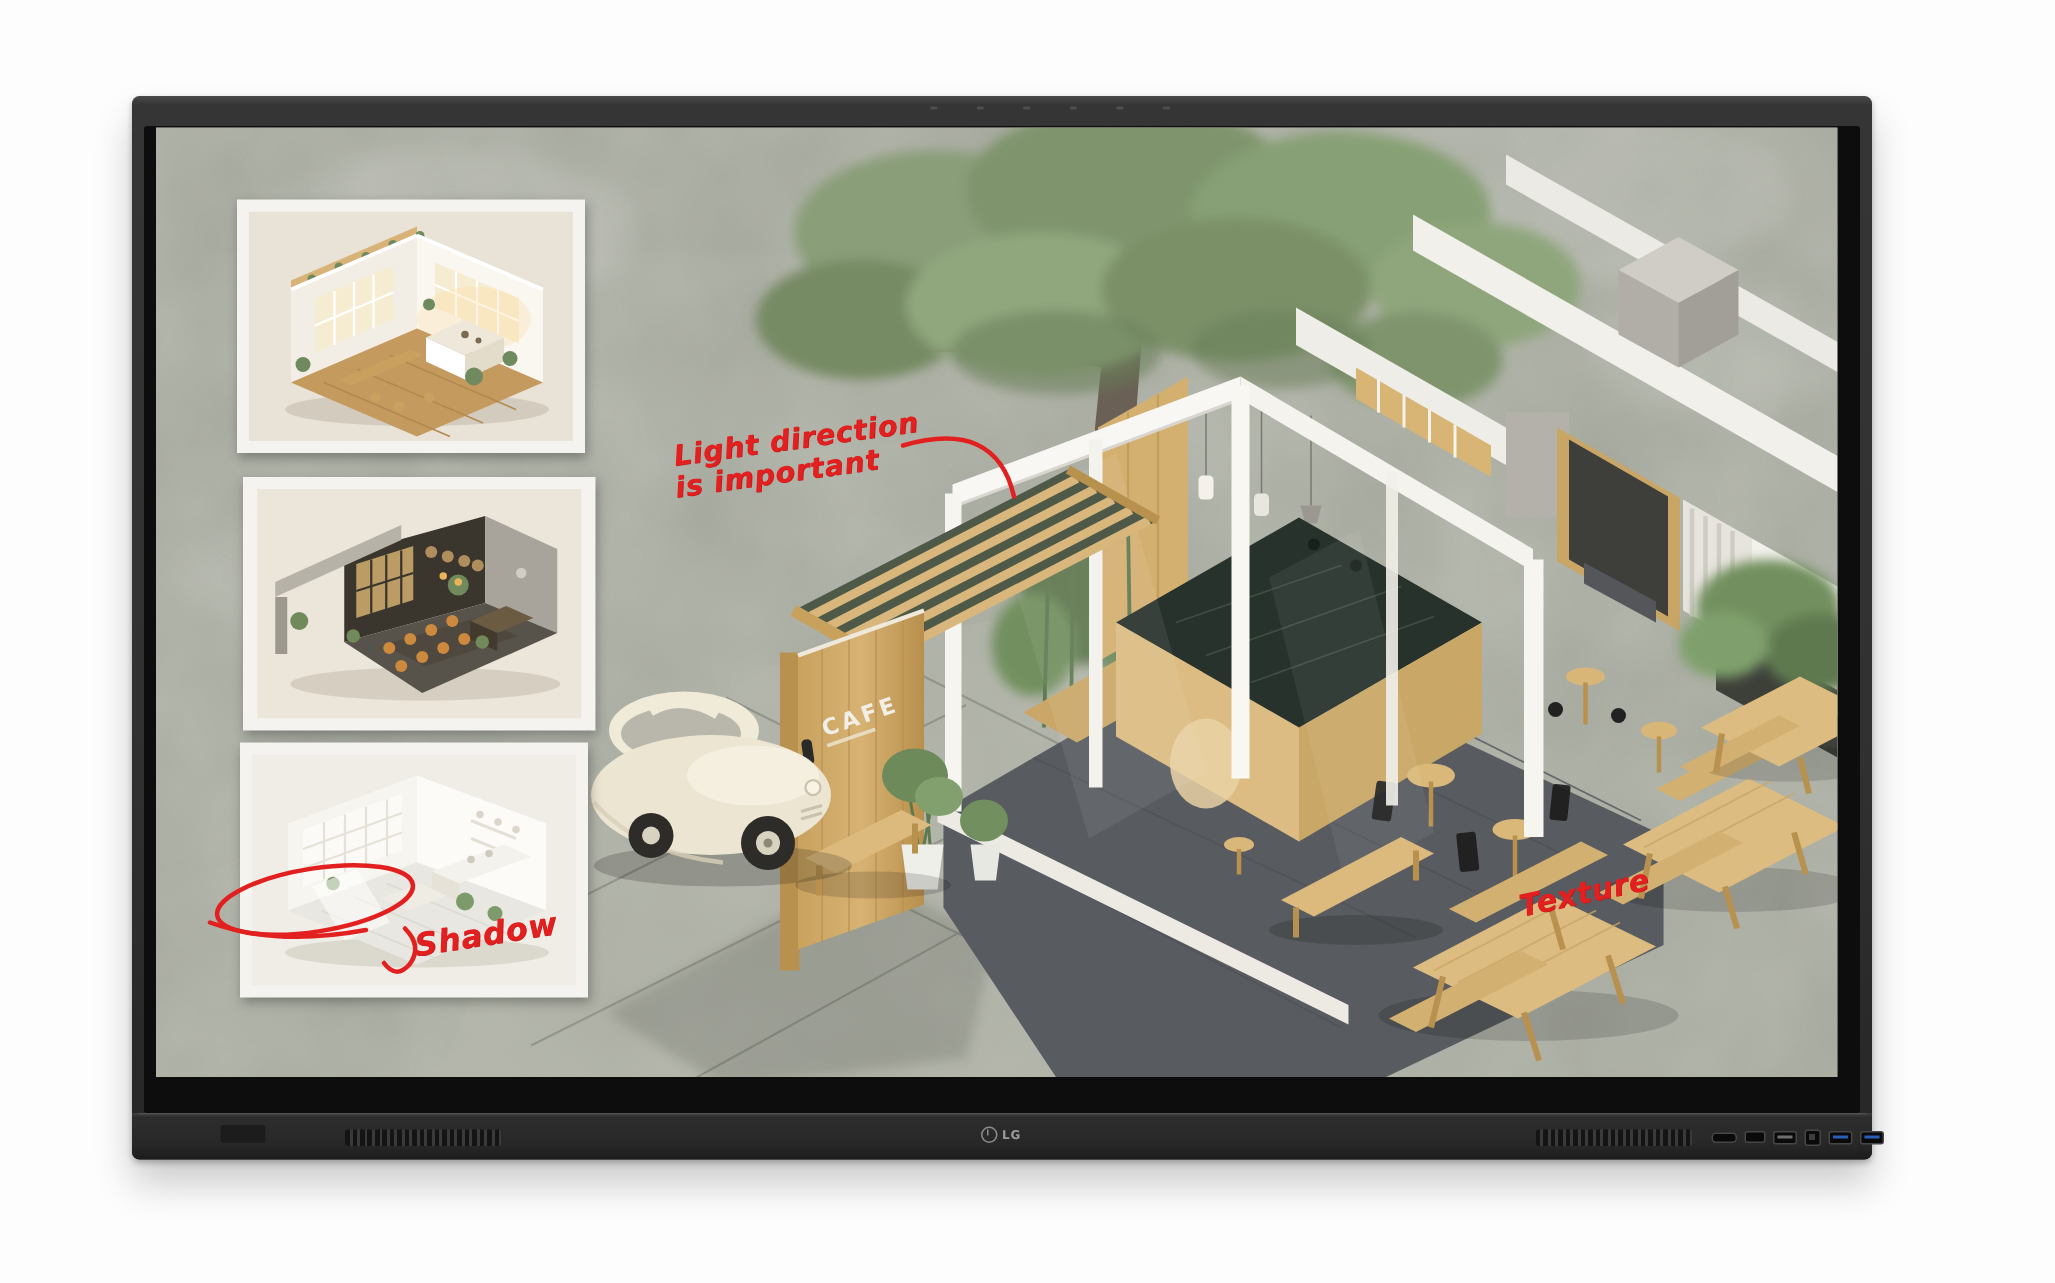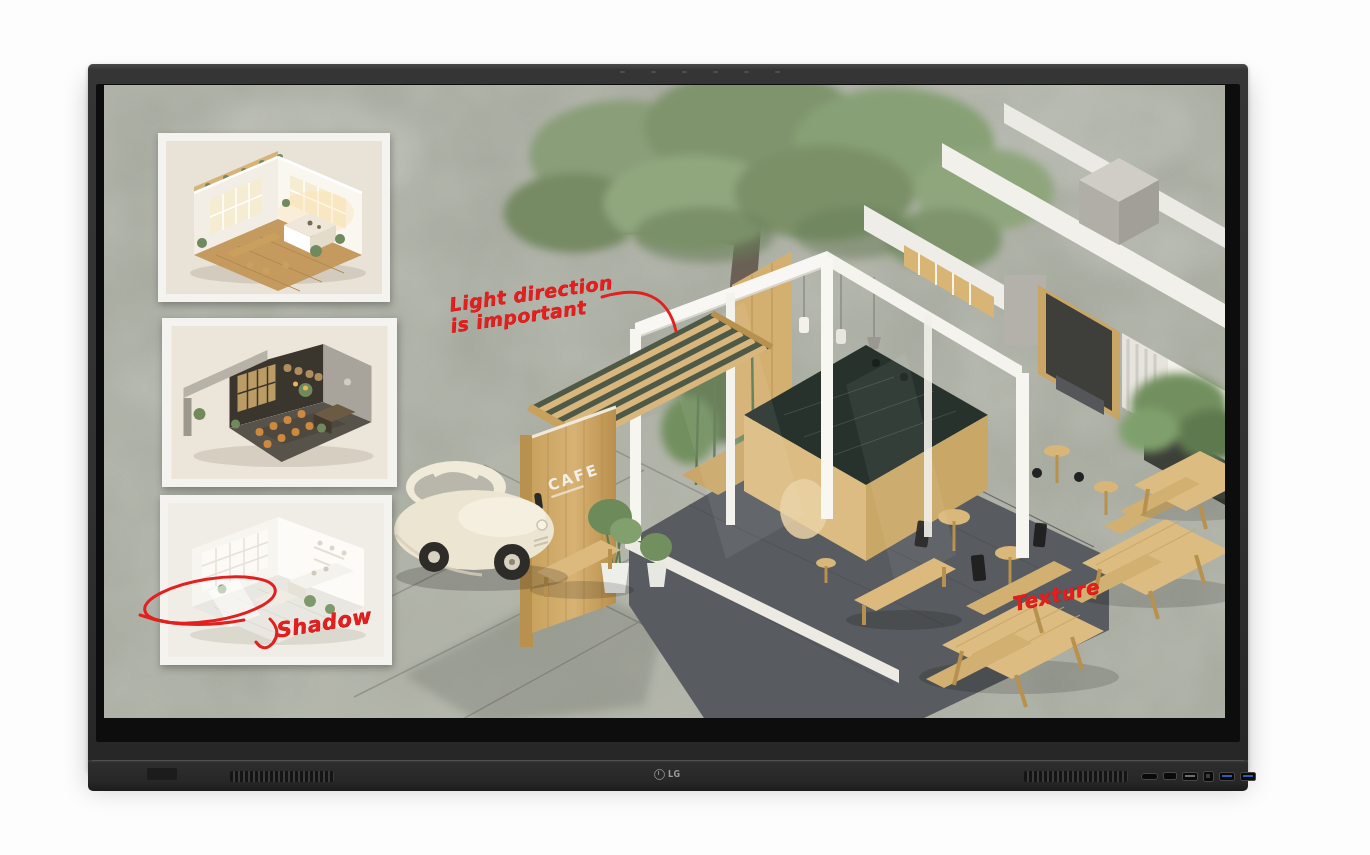--- a/index.html
+++ b/index.html
@@ -10,21 +10,21 @@
   .monitor{position:absolute;left:88px;top:64px;width:1160px;height:709px;border-radius:5px;
     background:linear-gradient(180deg,#4a4a4a 0,#353535 6px,#313131 60%,#262626 100%);
     box-shadow:0 16px 26px rgba(0,0,0,.20), 0 2px 4px rgba(0,0,0,.25);}
   .panel-border{position:absolute;left:8px;top:20px;width:1144px;height:658px;background:#0d0d0d;border-radius:2px;}
   .screen{position:absolute;left:16px;top:21px;width:1121px;height:633px;overflow:hidden;background:#a8ab9f;}
   .mic-row{position:absolute;left:532px;top:7px;width:160px;display:flex;justify-content:space-between;}
   .mic-dot{width:5px;height:2px;border-radius:1px;background:#4e4e4e;}
 
   
   .chin{position:absolute;left:0;top:678px;width:1160px;height:31px;border-radius:0 0 5px 5px;
-    background:linear-gradient(180deg,#3f3f3f 0,#2d2d2d 3px,#272727 70%,#1b1b1b 100%);margin-top:18px;}
+    background:linear-gradient(180deg,#3f3f3f 0,#2d2d2d 3px,#272727 70%,#1b1b1b 100%);}
   .chin-highlight{position:absolute;left:4px;top:0;width:1152px;height:1px;background:#585858;opacity:.7;}
   .lg-logo{position:absolute;left:566px;top:9px;display:flex;align-items:center;gap:3px;color:#9b9b9b;}
   .lg-mark{width:9px;height:9px;border:1px solid #8b8b8b;border-radius:50%;position:relative;}
   .lg-mark::after{content:"";position:absolute;left:3px;top:1px;width:1px;height:4px;background:#8b8b8b;}
   .lg-text{font-size:8px;font-weight:bold;letter-spacing:.5px;}
   .ir-block{position:absolute;left:59px;top:8px;width:30px;height:12px;background:#1c1c1c;border-radius:2px;}
   .grille{position:absolute;top:11px;width:104px;height:11px;border-radius:2px;
     background:repeating-linear-gradient(90deg,#141414 0 3px,#3a3a3a 3px 5px);}
   .grille.left{left:142px;} .grille.right{left:936px;}
   .ports{position:absolute;left:1053px;top:8px;height:16px;display:flex;align-items:center;gap:5px;}

